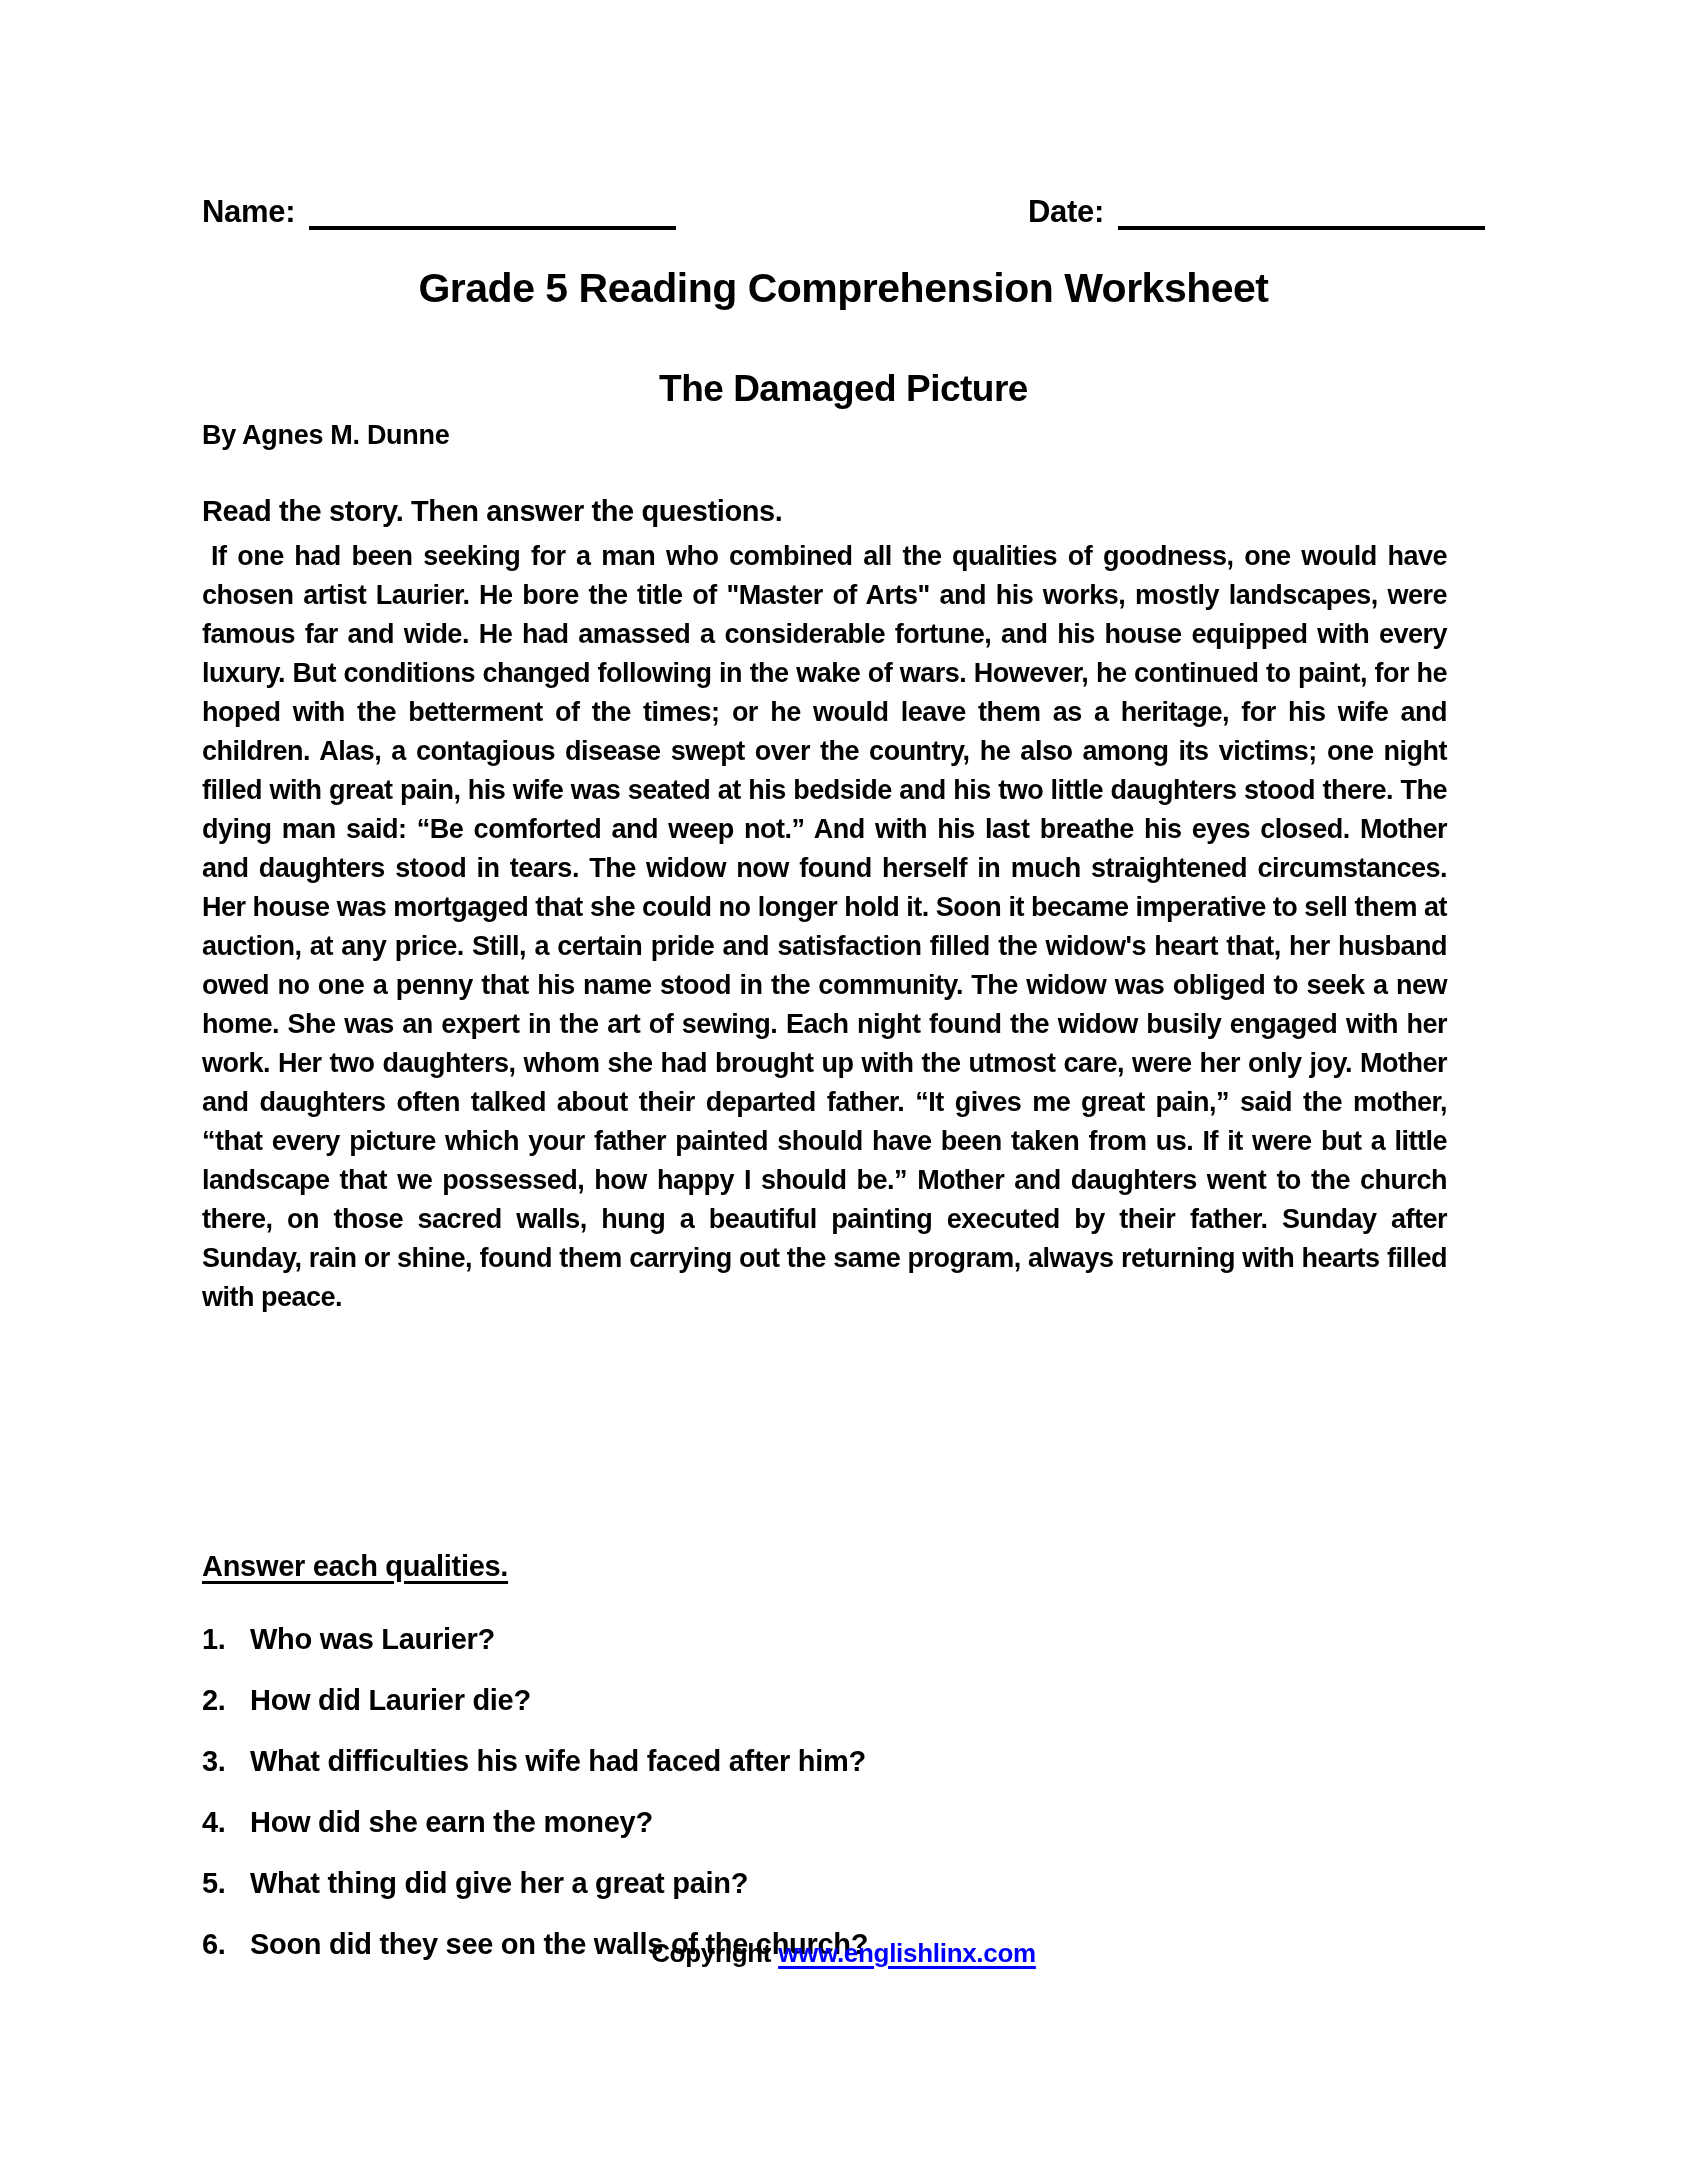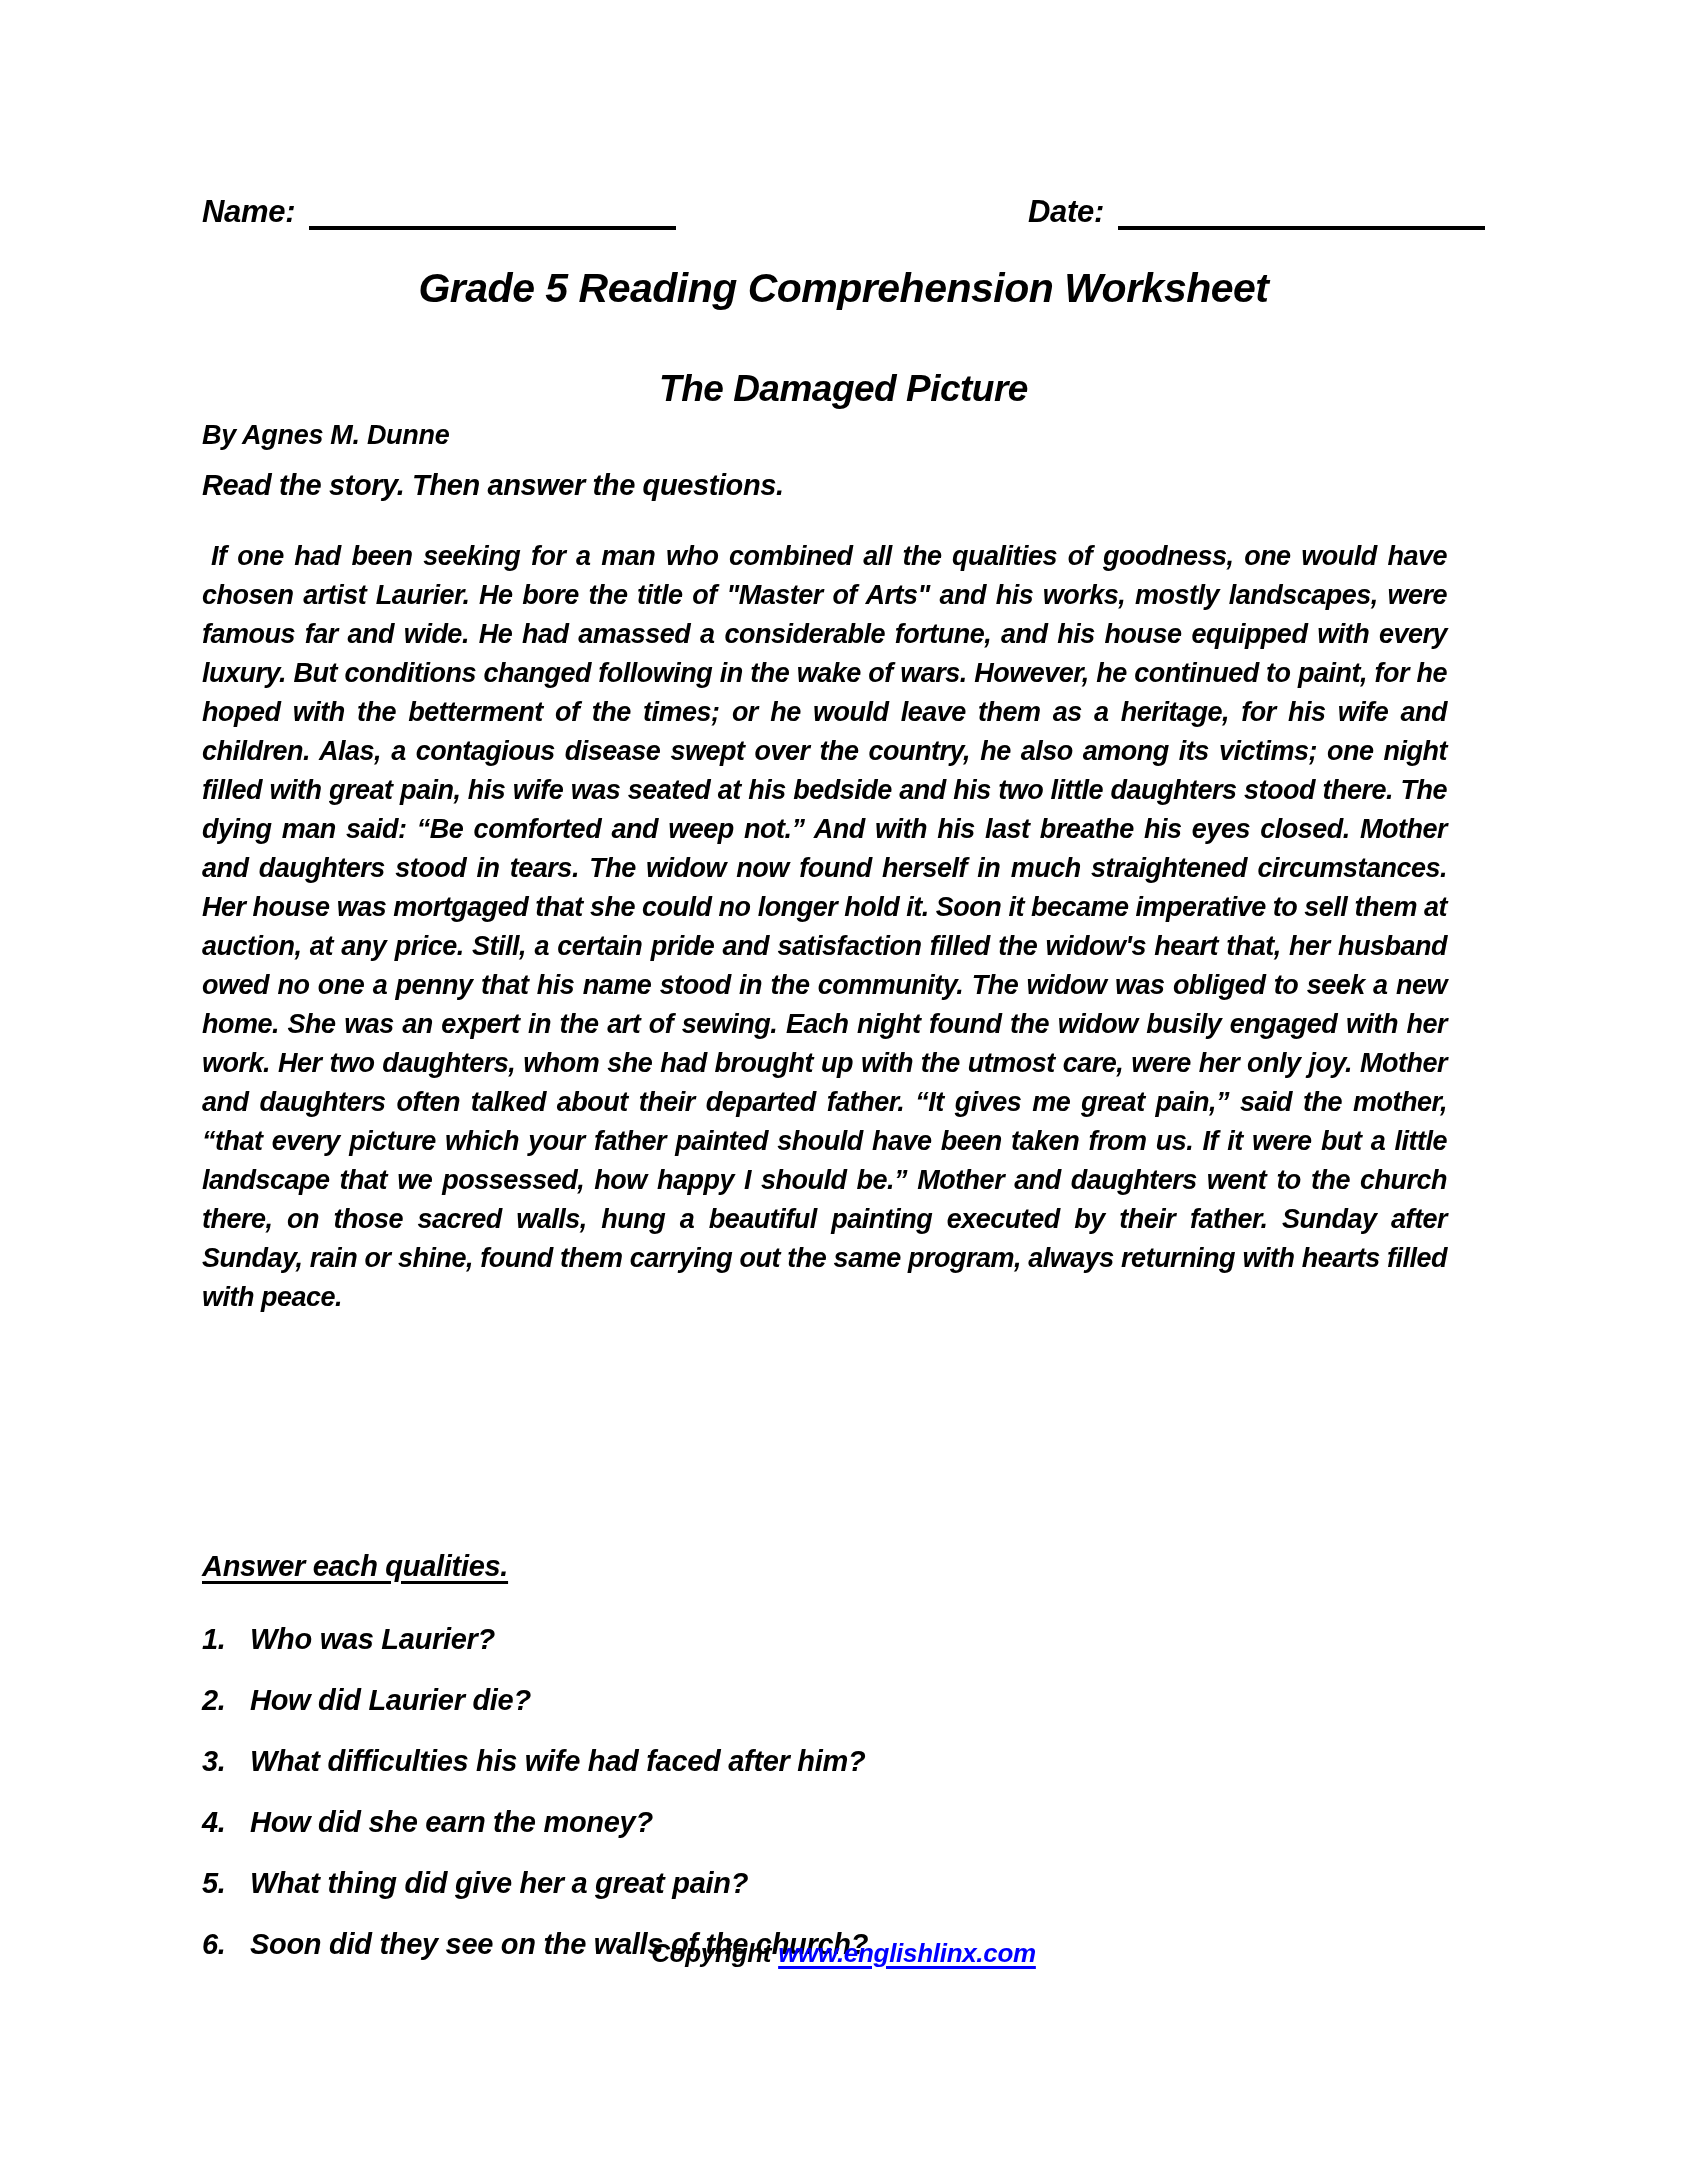--- a/index.html
+++ b/index.html
@@ -8,21 +8,20 @@
     background: #ffffff;
     color: #000000;
     font-family: "Liberation Sans", sans-serif;
   }
   .page {
     position: relative;
     width: 1683px;
     height: 2178px;
     background: #ffffff;
     overflow: hidden;
-    font-style: italic;
   }
 
   
   .header-row {
     position: absolute;
     top: 194px;
     left: 202px;
     width: 1283px;
     display: flex;
     justify-content: space-between;
@@ -68,21 +67,21 @@
     width: 1283px;
     text-align: left;
     font-size: 27px;
     font-weight: bold;
     letter-spacing: -0.3px;
   }
 
   
   .instruction {
     position: absolute;
-    top: 469px;
+    top: 495px;
     left: 202px;
     width: 1245px;
     font-size: 29px;
     font-weight: bold;
     letter-spacing: -0.4px;
   }
   .story-paragraph {
     position: absolute;
     top: 537px;
     left: 202px;

